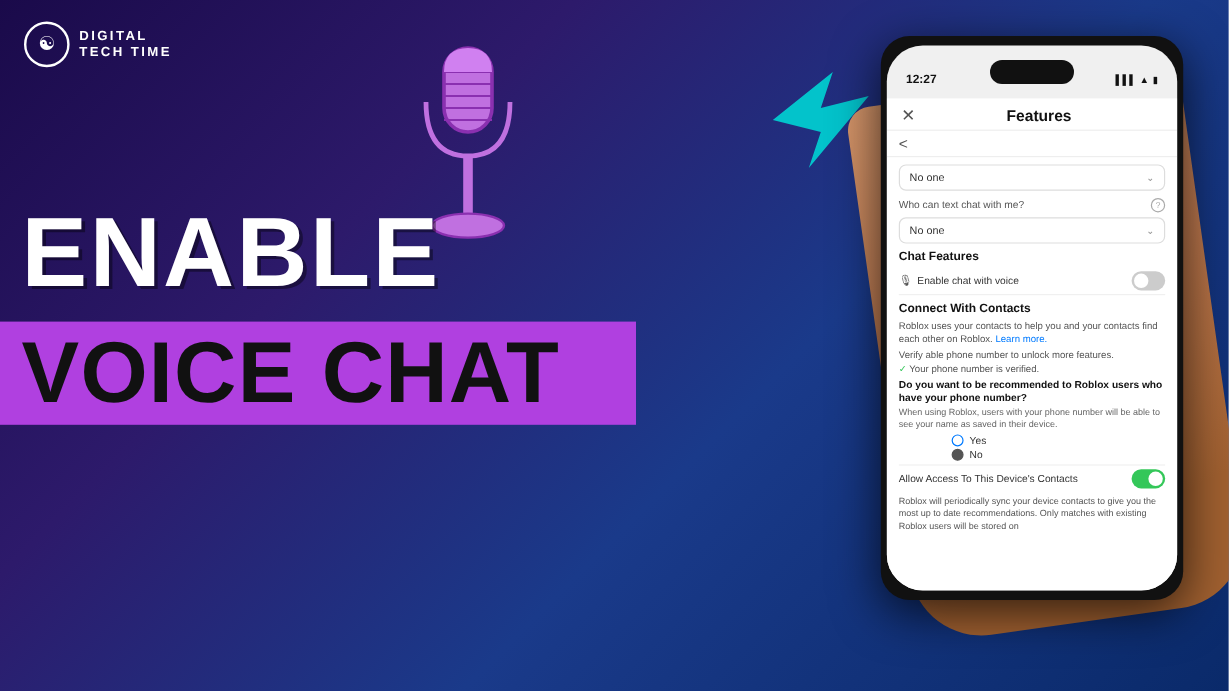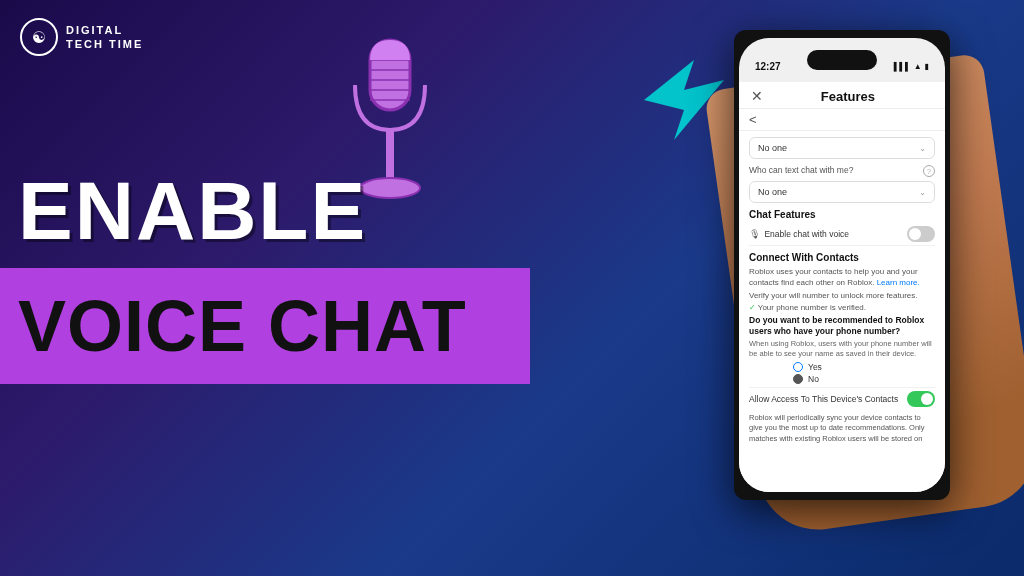--- a/index.html
+++ b/index.html
@@ -77,21 +77,21 @@
       letter-spacing: 2px;
       line-height: 1;
     }
 
     
     .purple-banner {
       position: absolute;
       top: 268px;
       left: 0;
       width: 530px;
-      height: 116px;
+      height: 86px;
       background: #b040e0;
       z-index: 8;
       display: flex;
       align-items: center;
       padding-left: 18px;
     }
     .voice-chat-text {
       font-size: 72px;
       font-weight: 900;
       color: #111;
@@ -120,24 +120,24 @@
       border-radius: 20px 20px 60px 60px;
       z-index: 6;
       transform: rotate(-8deg);
     }
 
     
     .phone-frame {
       position: absolute;
       top: 20px;
       left: 50px;
-      width: 216px;
+      width: 252px;
       height: 470px;
       background: #111;
-      border-radius: 12px;
+      border-radius: 24px;
       z-index: 15;
       box-shadow: 0 10px 40px rgba(0,0,0,0.7);
       overflow: hidden;
     }
     .phone-screen {
       position: absolute;
       top: 8px;
       left: 5px;
       right: 5px;
       bottom: 8px;
@@ -535,21 +535,21 @@
           </div>
 
 
           <div class="connect-section">
             <div class="section-header">Connect With Contacts</div>
             <div class="connect-text">
               <span>Roblox uses your contacts to help you and your contacts find each other on Roblox.</span>
               <a href="#">Learn more.</a>
             </div>
             <div class="verify-row">
-              <span>Verify your will number to unlock more features.</span>
+              <span>Verify able phone number to unlock more features.</span>
             </div>
             <div class="verify-row">
               <span class="verified-check">✓</span>
               <span> Your phone number is verified.</span>
             </div>
           </div>
 
           <div>
             <div class="recommend-text">Do you want to be recommended to Roblox users who have your phone number?</div>
             <div class="sub-text">When using Roblox, users with your phone number will be able to see your name as saved in their device.</div>

